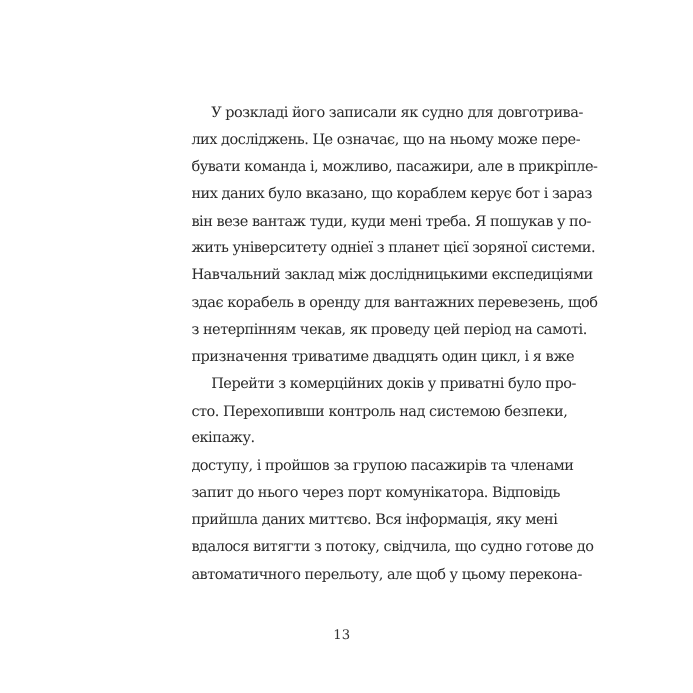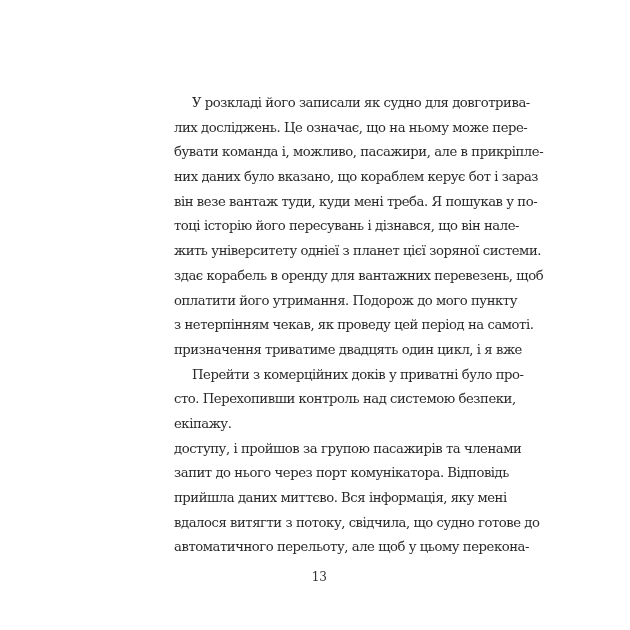--- a/index.html
+++ b/index.html
@@ -42,42 +42,41 @@
       padding-left: 18px;
     }
     .line.last {
       text-align-last: left;
     }
     .page-number {
       position: absolute;
       left: 303px;
       top: 570px;
       width: 24px;
-      text-align: right;
+      text-align: left;
       font-family: "DejaVu Serif", "Liberation Serif", serif;
       font-size: 12px;
       color: #333333;
     }
   </style>
 </head>
 <body>
 
 <div class="page">
   <div class="text-block">
 
     <div>
       <span class="line indent">У розкладі його записали як судно для довготрива-</span>
       <span class="line">лих досліджень. Це означає, що на ньому може пере-</span>
       <span class="line">бувати команда і, можливо, пасажири, але в прикріпле-</span>
       <span class="line">них даних було вказано, що кораблем керує бот і зараз</span>
       <span class="line">він везе вантаж туди, куди мені треба. Я пошукав у по-</span>
-      <span class="line">тоці історію його пересувань і дізнався, що він нале-</span>
       <span class="line">жить університету одніеї з планет цієї зоряної системи.</span>
+      <span class="line">Навчальний заклад між дослідницькими експедиціями</span>
       <span class="line">здає корабель в оренду для вантажних перевезень, щоб</span>
-      <span class="line">оплатити його утримання. Подорож до мого пункту</span>
       <span class="line last">з нетерпінням чекав, як проведу цей період на самоті.</span>
       <span class="line">призначення триватиме двадцять один цикл, і я вже</span>
     </div>
 
     <div>
       <span class="line indent">Перейти з комерційних доків у приватні було про-</span>
       <span class="line">сто. Перехопивши контроль над системою безпеки,</span>
       <span class="line last">екіпажу.</span>
       <span class="line">доступу, і пройшов за групою пасажирів та членами</span>
     </div>

